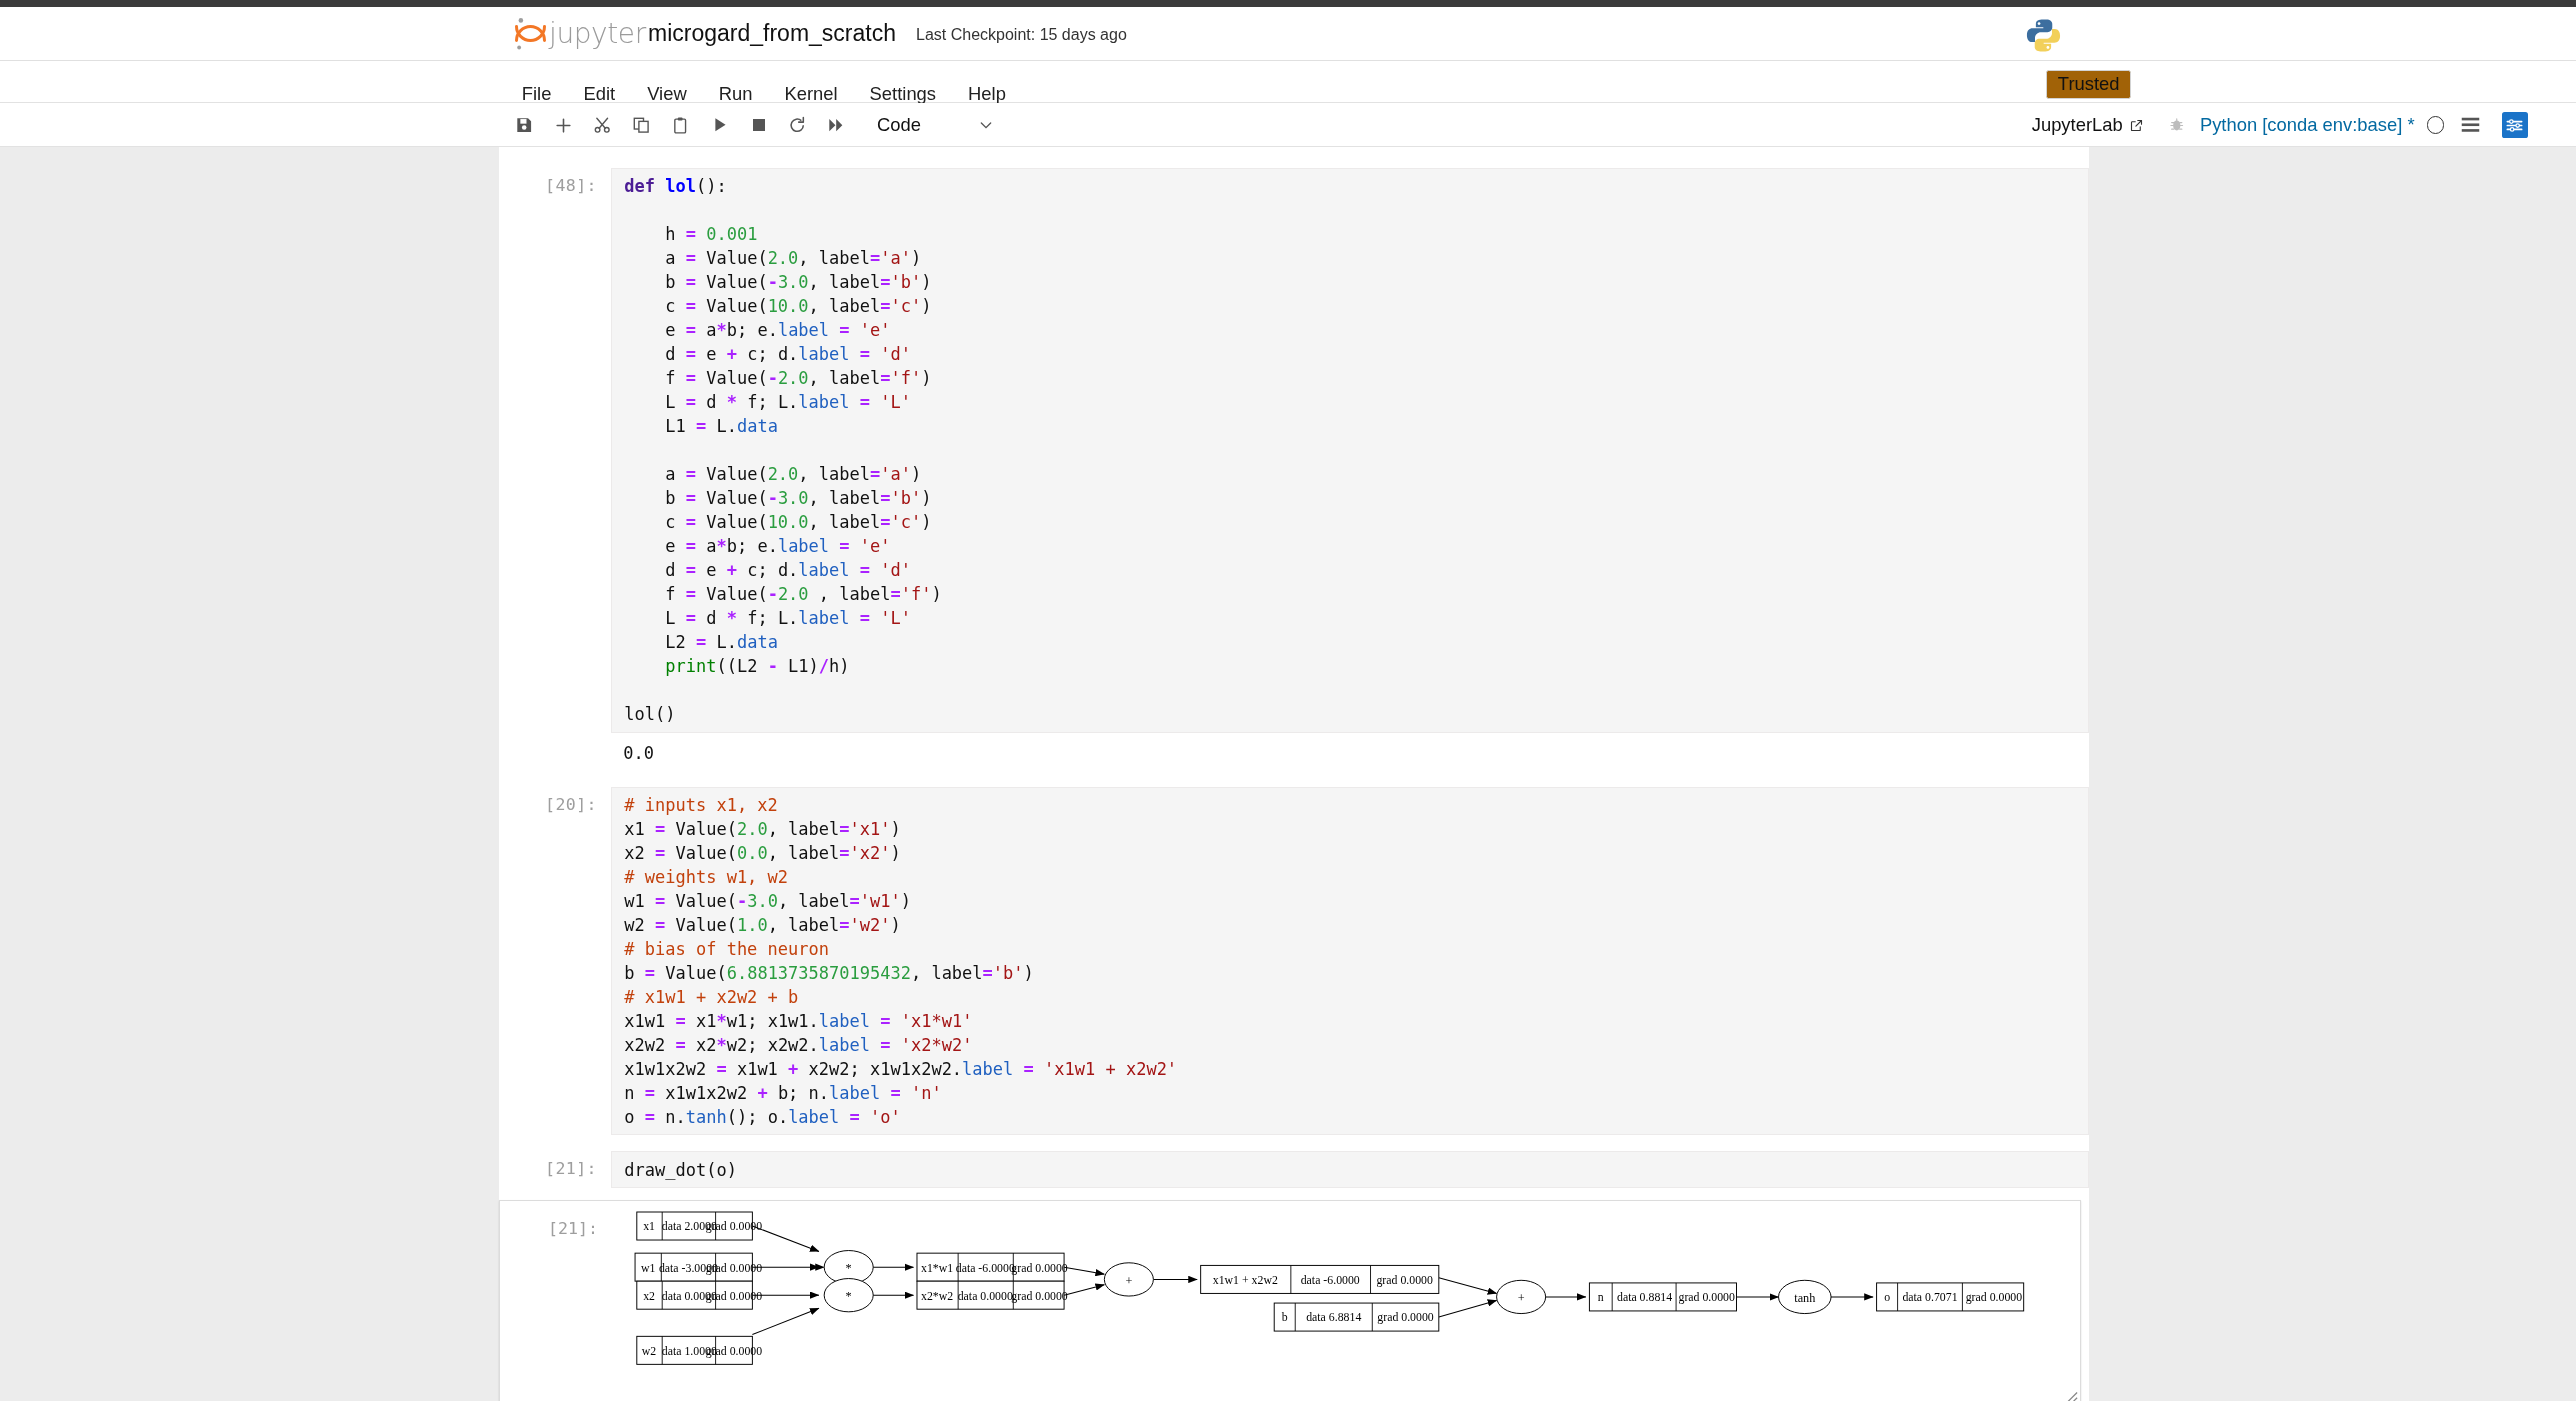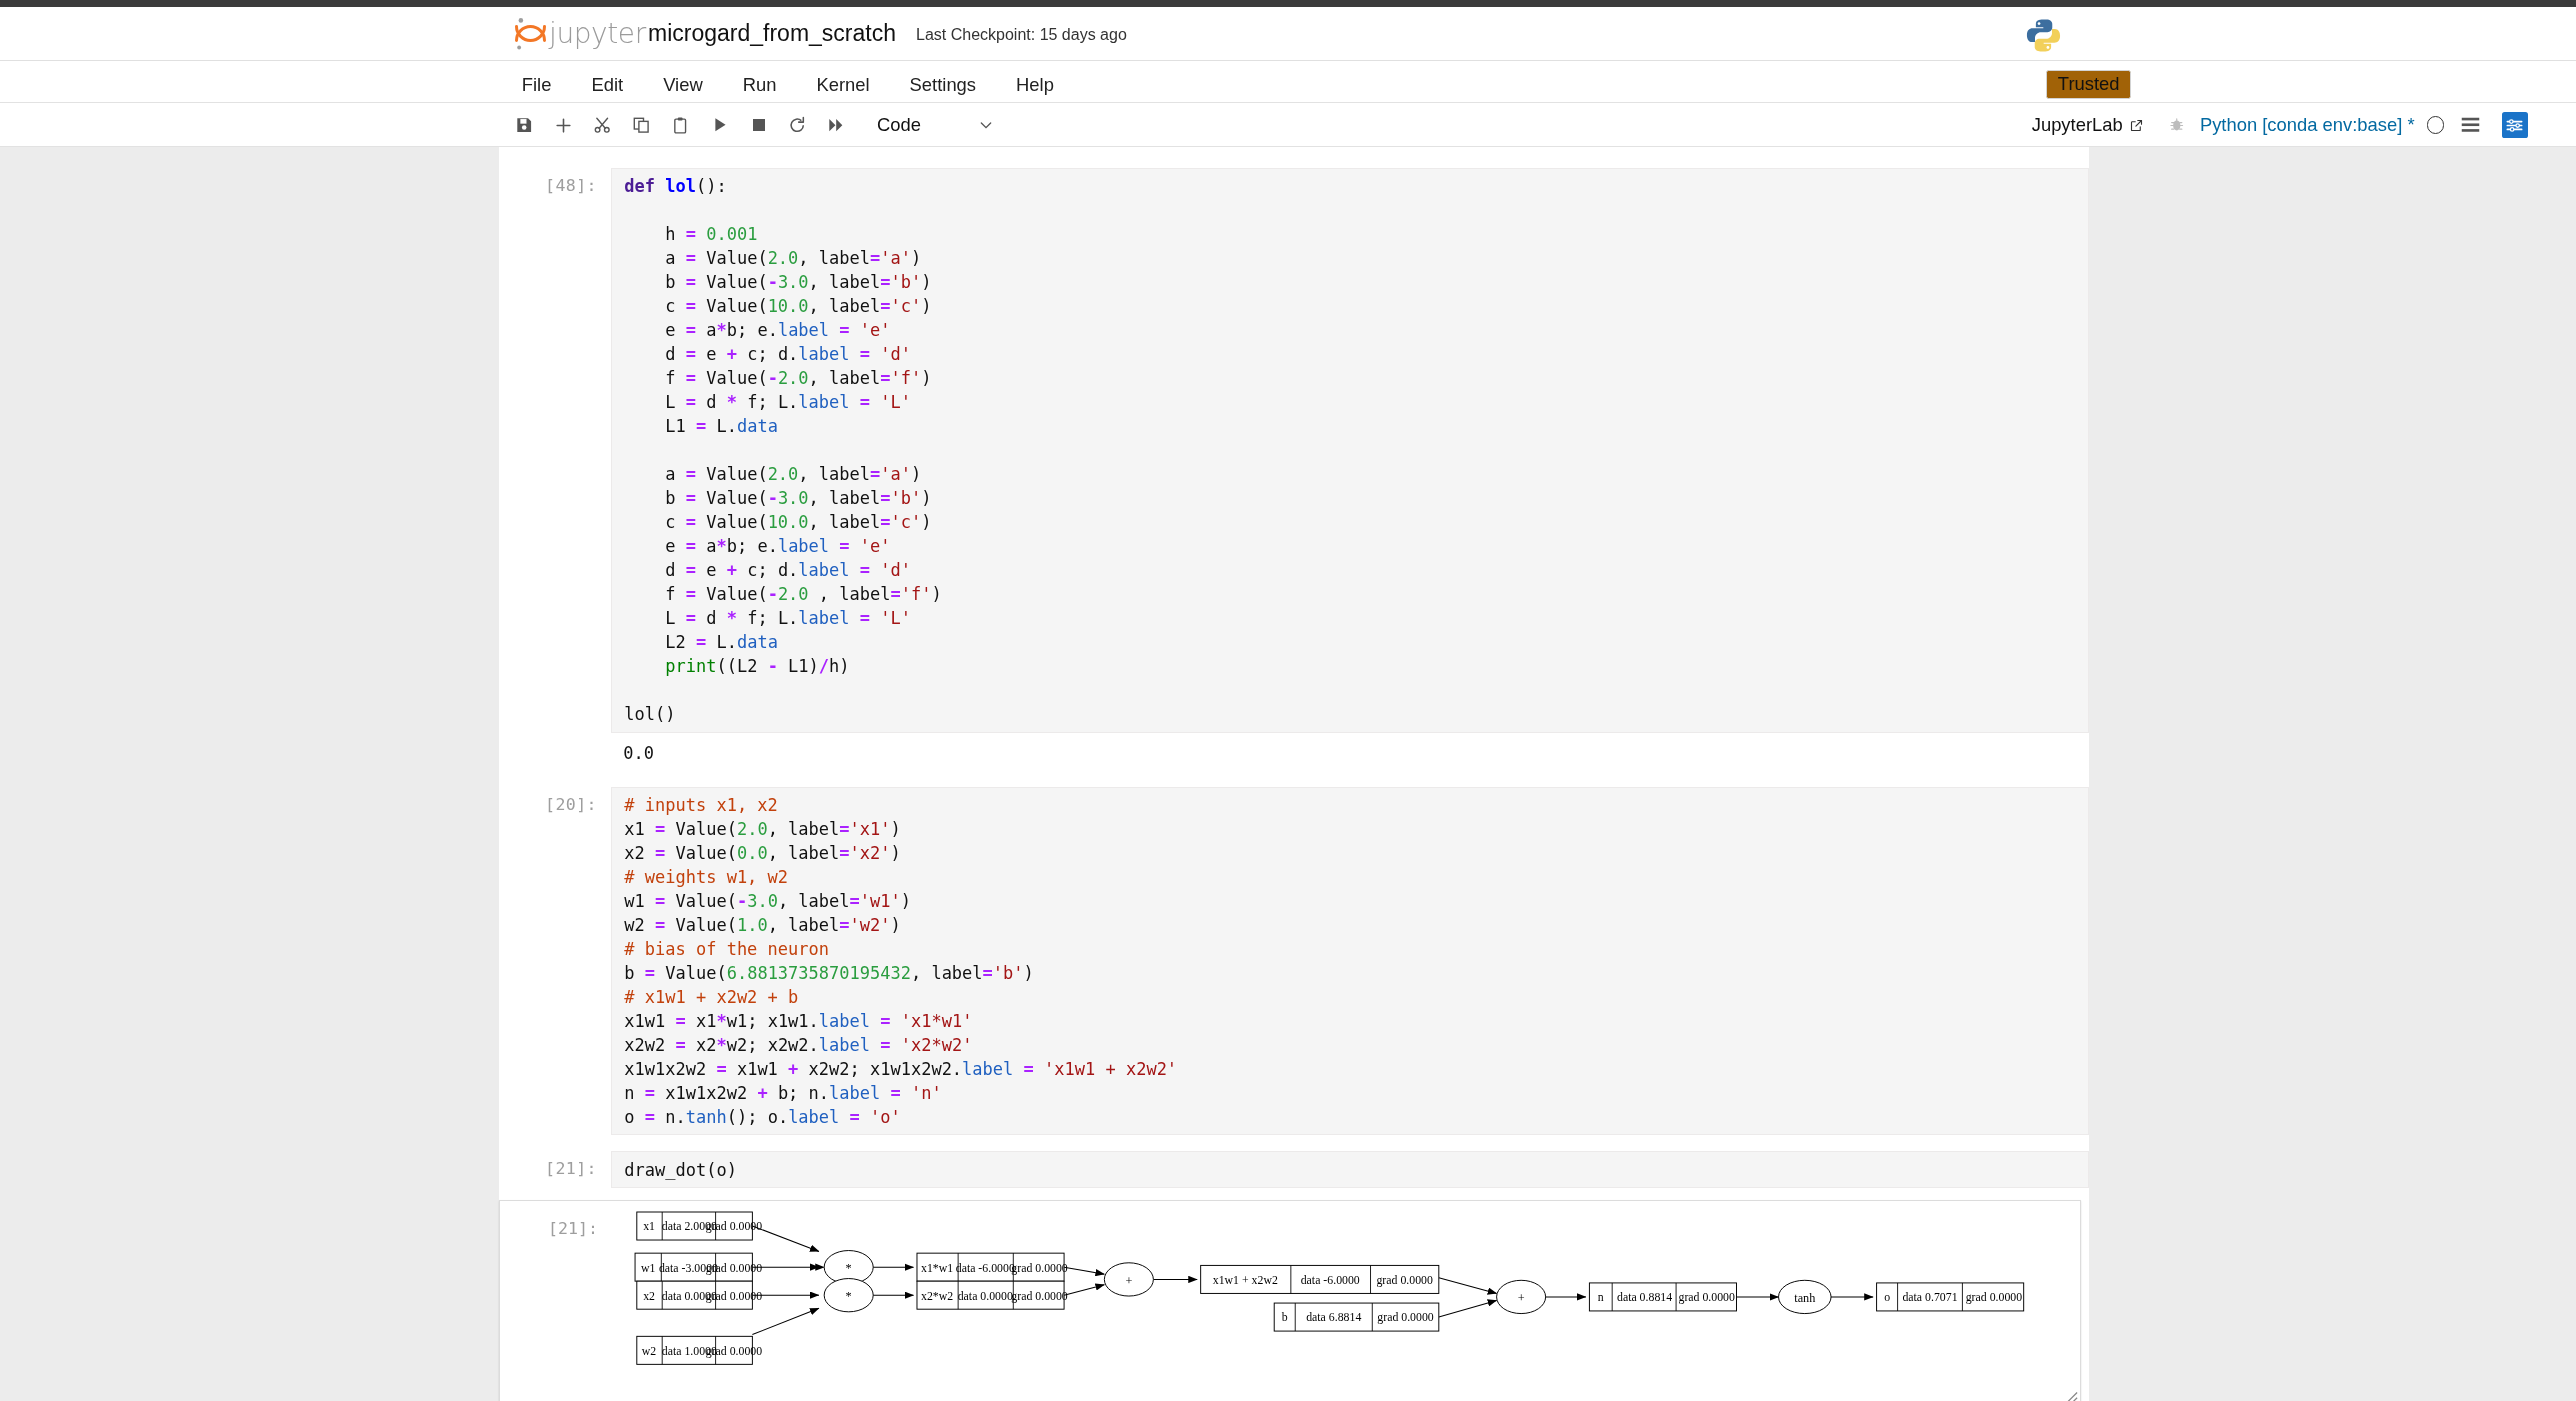--- a/index.html
+++ b/index.html
@@ -51,22 +51,22 @@
   #python-logo {
     position: absolute; left: 2024px; top: 8.8px; width: 39px; height: 39px;
   }
 
   
   #menubar {
     position: absolute; left: 0; top: 54px; width: 2576px; height: 42px;
     background: #ffffff; border-bottom: 0.9px solid #e2e2e2;
   }
   #menu-items {
-    position: absolute; left: 513px; top: 3px; height: 42px;
-    display: flex; align-items: center; gap: 12px; text-align: right;
+    position: absolute; left: 513px; top: 12px; height: 42px;
+    display: flex; align-items: center; gap: 4px; text-align: right;
   }
   .menu-item {
     font-size: 18.4px; color: #212121; padding: 3.5px 14px; cursor: pointer;
     border-radius: 1.8px;
   }
   .menu-item:first-child { padding-left: 8.8px; }
   #trusted-badge {
     position: absolute; right: 445px; top: 8.8px;
     font-size: 18.4px; color: #111; border: 0.9px solid #d3d3d3;
     border-radius: 2.6px; padding: 2.6px 10.5px; background: #a16207;

